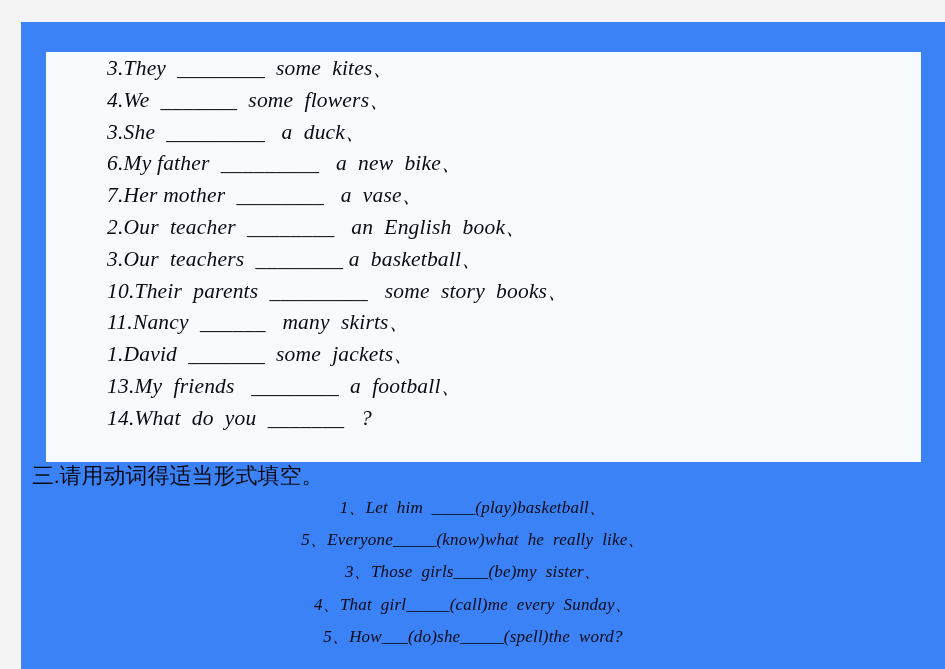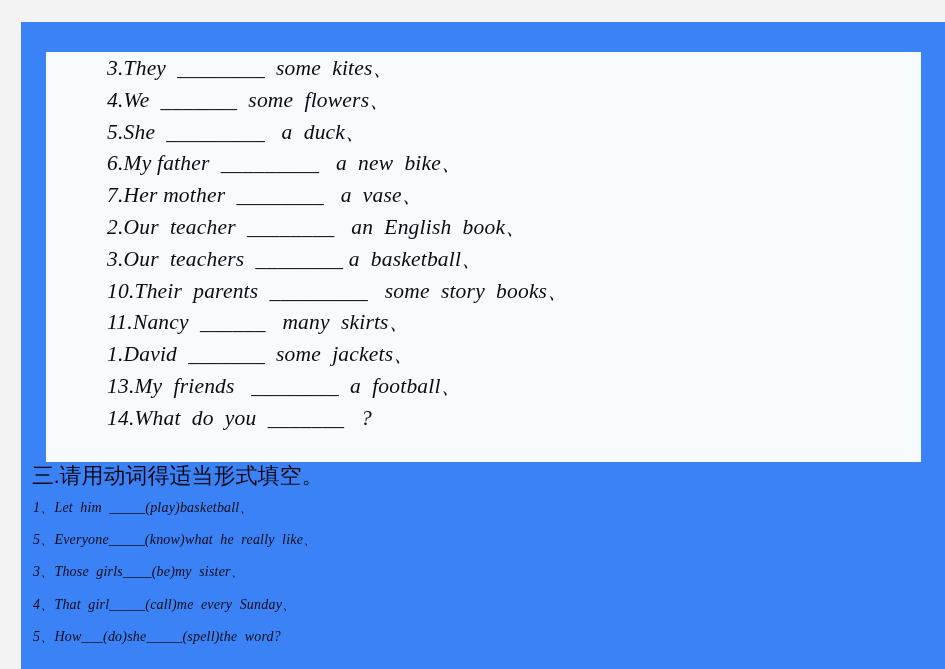--- a/index.html
+++ b/index.html
@@ -75,41 +75,42 @@
 
   .fill-block {
     position: absolute;
     left: 33px;
     top: 492px;
     width: 880px;
   }
 
   .fill-line {
     font-style: italic;
-    font-size: 14px;
+    font-size: 17px;
     line-height: 32.2px;
     color: #0a0a14;
     white-space: pre;
     letter-spacing: 0.2px;
+    text-align: center;
   }
 </style>
 </head>
 <body>
 
 <div id="page">
 
   <div class="scan-strip-top"></div>
   <div class="scan-strip-left"></div>
 
   <div class="blue-panel"></div>
 
   <div class="exercise-block">
     <div class="exercise-line">3.They  ________  some  kites、</div>
     <div class="exercise-line">4.We  _______  some  flowers、</div>
-    <div class="exercise-line">5.She  _________   a  duck、</div>
+    <div class="exercise-line">3.She  _________   a  duck、</div>
     <div class="exercise-line">6.My father  _________   a  new  bike、</div>
     <div class="exercise-line">7.Her mother  ________   a  vase、</div>
     <div class="exercise-line">2.Our  teacher  ________   an  English  book、</div>
     <div class="exercise-line">3.Our  teachers  ________ a  basketball、</div>
     <div class="exercise-line">10.Their  parents  _________   some  story  books、</div>
     <div class="exercise-line">11.Nancy  ______   many  skirts、</div>
     <div class="exercise-line">1.David  _______  some  jackets、</div>
     <div class="exercise-line">13.My  friends   ________  a  football、</div>
     <div class="exercise-line">14.What  do  you  _______   ?</div>
   </div>

